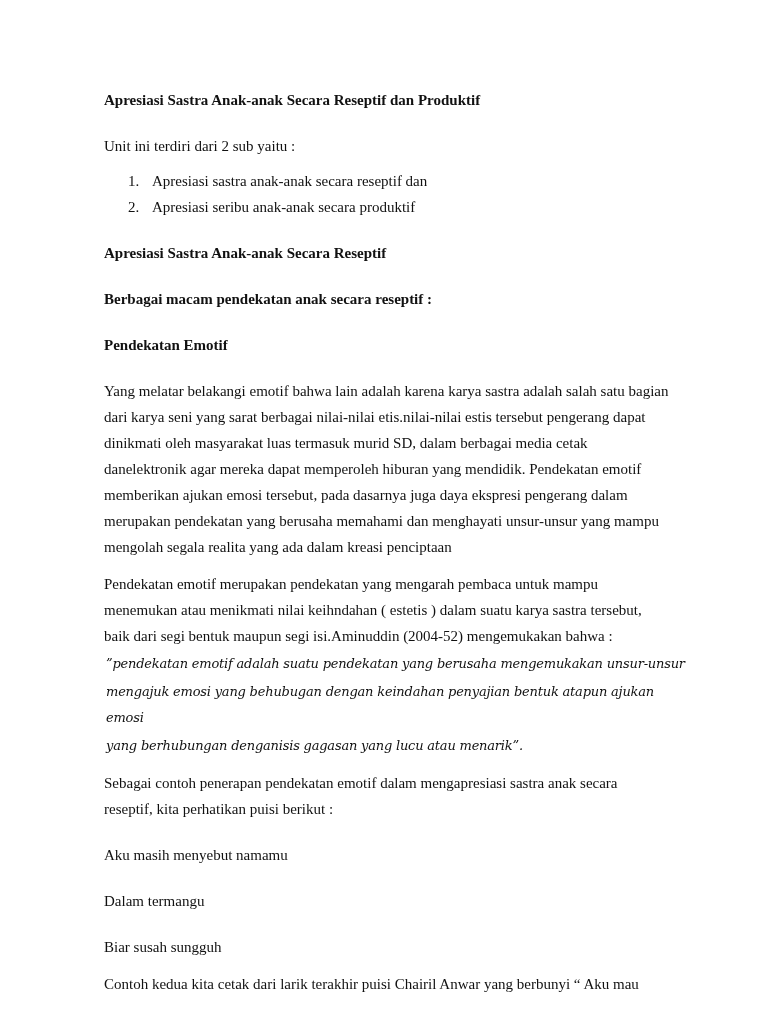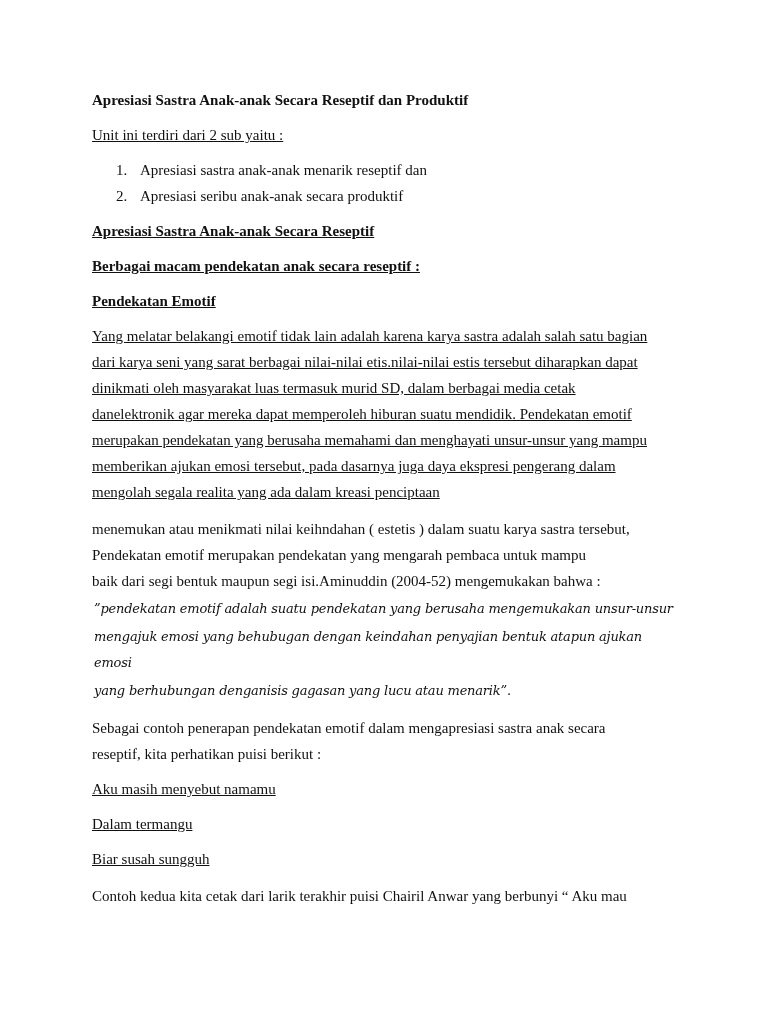--- a/index.html
+++ b/index.html
@@ -10,31 +10,31 @@
     body {
       width: 768px;
       height: 1024px;
       overflow: hidden;
       position: relative;
       font-family: "Liberation Serif", serif;
       color: #111111;
     }
     .page {
       position: absolute;
-      left: 92px;
+      left: 104px;
       top: 87px;
       width: 590px;
       font-size: 15px;
     }
     .p {
       margin: 0;
       line-height: 26px;
     }
     .bold { font-weight: bold; }
-    .gap-a { margin-top: 9px; text-decoration: underline; }
+    .gap-a { margin-top: 20px; }
     .gap-b { margin-top: 11px; }
     .list {
       margin: 9px 0 0 0;
       padding: 0;
       list-style: none;
     }
     .list li {
       line-height: 26px;
       display: flex;
     }
@@ -57,47 +57,47 @@
 
 <div class="page">
 
   <p class="p bold">Apresiasi Sastra Anak-anak Secara Reseptif dan Produktif</p>
 
   <p class="p gap-a">Unit ini terdiri dari 2 sub yaitu :</p>
 
   <ul class="list">
     <li>
       <span class="num">1.</span>
-      <span>Apresiasi sastra anak-anak menarik reseptif dan</span>
+      <span>Apresiasi sastra anak-anak secara reseptif dan</span>
     </li>
     <li>
       <span class="num">2.</span>
       <span>Apresiasi seribu anak-anak secara produktif</span>
     </li>
   </ul>
 
   <p class="p bold gap-a">Apresiasi Sastra Anak-anak Secara Reseptif</p>
 
   <p class="p bold gap-a">Berbagai macam pendekatan anak secara reseptif :</p>
 
   <p class="p bold gap-a">Pendekatan Emotif</p>
 
   <div class="gap-a">
-    <p class="p">Yang melatar belakangi emotif tidak lain adalah karena karya sastra adalah salah satu bagian</p>
-    <p class="p">dari karya seni yang sarat berbagai nilai-nilai etis.nilai-nilai estis tersebut diharapkan dapat</p>
+    <p class="p">Yang melatar belakangi emotif bahwa lain adalah karena karya sastra adalah salah satu bagian</p>
+    <p class="p">dari karya seni yang sarat berbagai nilai-nilai etis.nilai-nilai estis tersebut pengerang dapat</p>
     <p class="p">dinikmati oleh masyarakat luas termasuk murid SD, dalam berbagai media cetak</p>
-    <p class="p">danelektronik agar mereka dapat memperoleh hiburan suatu mendidik. Pendekatan emotif</p>
+    <p class="p">danelektronik agar mereka dapat memperoleh hiburan yang mendidik. Pendekatan emotif</p>
+    <p class="p">memberikan ajukan emosi tersebut, pada dasarnya juga daya ekspresi pengerang dalam</p>
     <p class="p">merupakan pendekatan yang berusaha memahami dan menghayati unsur-unsur yang mampu</p>
-    <p class="p">memberikan ajukan emosi tersebut, pada dasarnya juga daya ekspresi pengerang dalam</p>
     <p class="p">mengolah segala realita yang ada dalam kreasi penciptaan</p>
   </div>
 
   <div class="gap-b">
+    <p class="p">Pendekatan emotif merupakan pendekatan yang mengarah pembaca untuk mampu</p>
     <p class="p">menemukan atau menikmati nilai keihndahan ( estetis ) dalam suatu karya sastra tersebut,</p>
-    <p class="p">Pendekatan emotif merupakan pendekatan yang mengarah pembaca untuk mampu</p>
     <p class="p">baik dari segi bentuk maupun segi isi.Aminuddin (2004-52) mengemukakan bahwa :</p>
     <p class="quote">”pendekatan emotif adalah suatu pendekatan yang berusaha mengemukakan unsur-unsur</p>
     <p class="quote">mengajuk emosi yang behubugan dengan keindahan penyajian bentuk atapun ajukan emosi</p>
     <p class="quote">yang berhubungan denganisis gagasan yang lucu atau menarik”.</p>
   </div>
 
   <div class="gap-b">
     <p class="p">Sebagai contoh penerapan pendekatan emotif dalam mengapresiasi sastra anak secara</p>
     <p class="p">reseptif, kita perhatikan puisi berikut :</p>
   </div>

